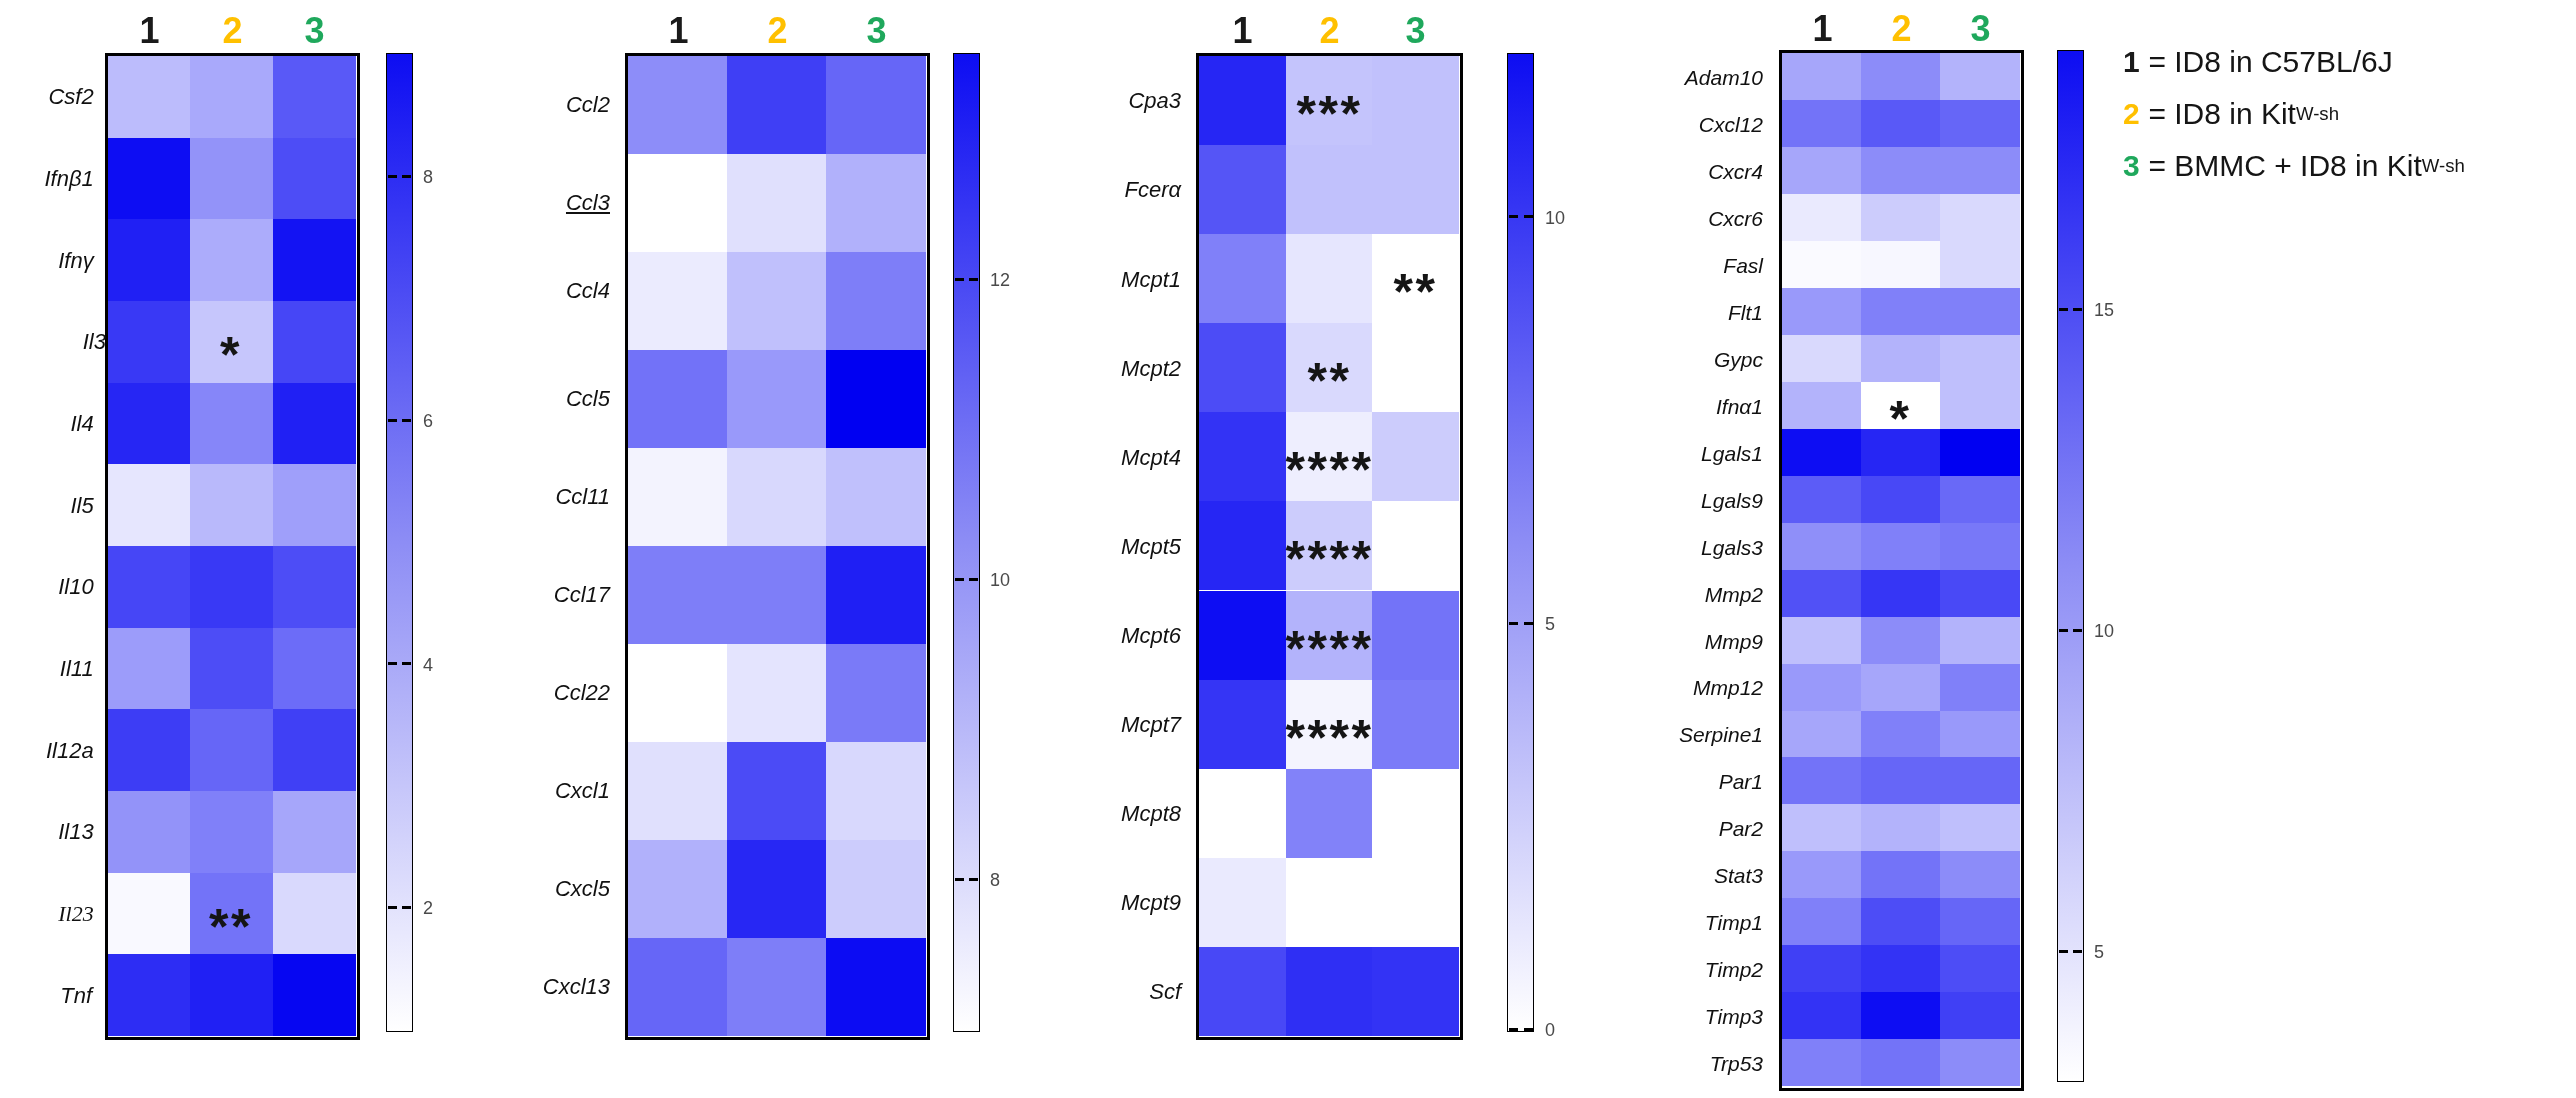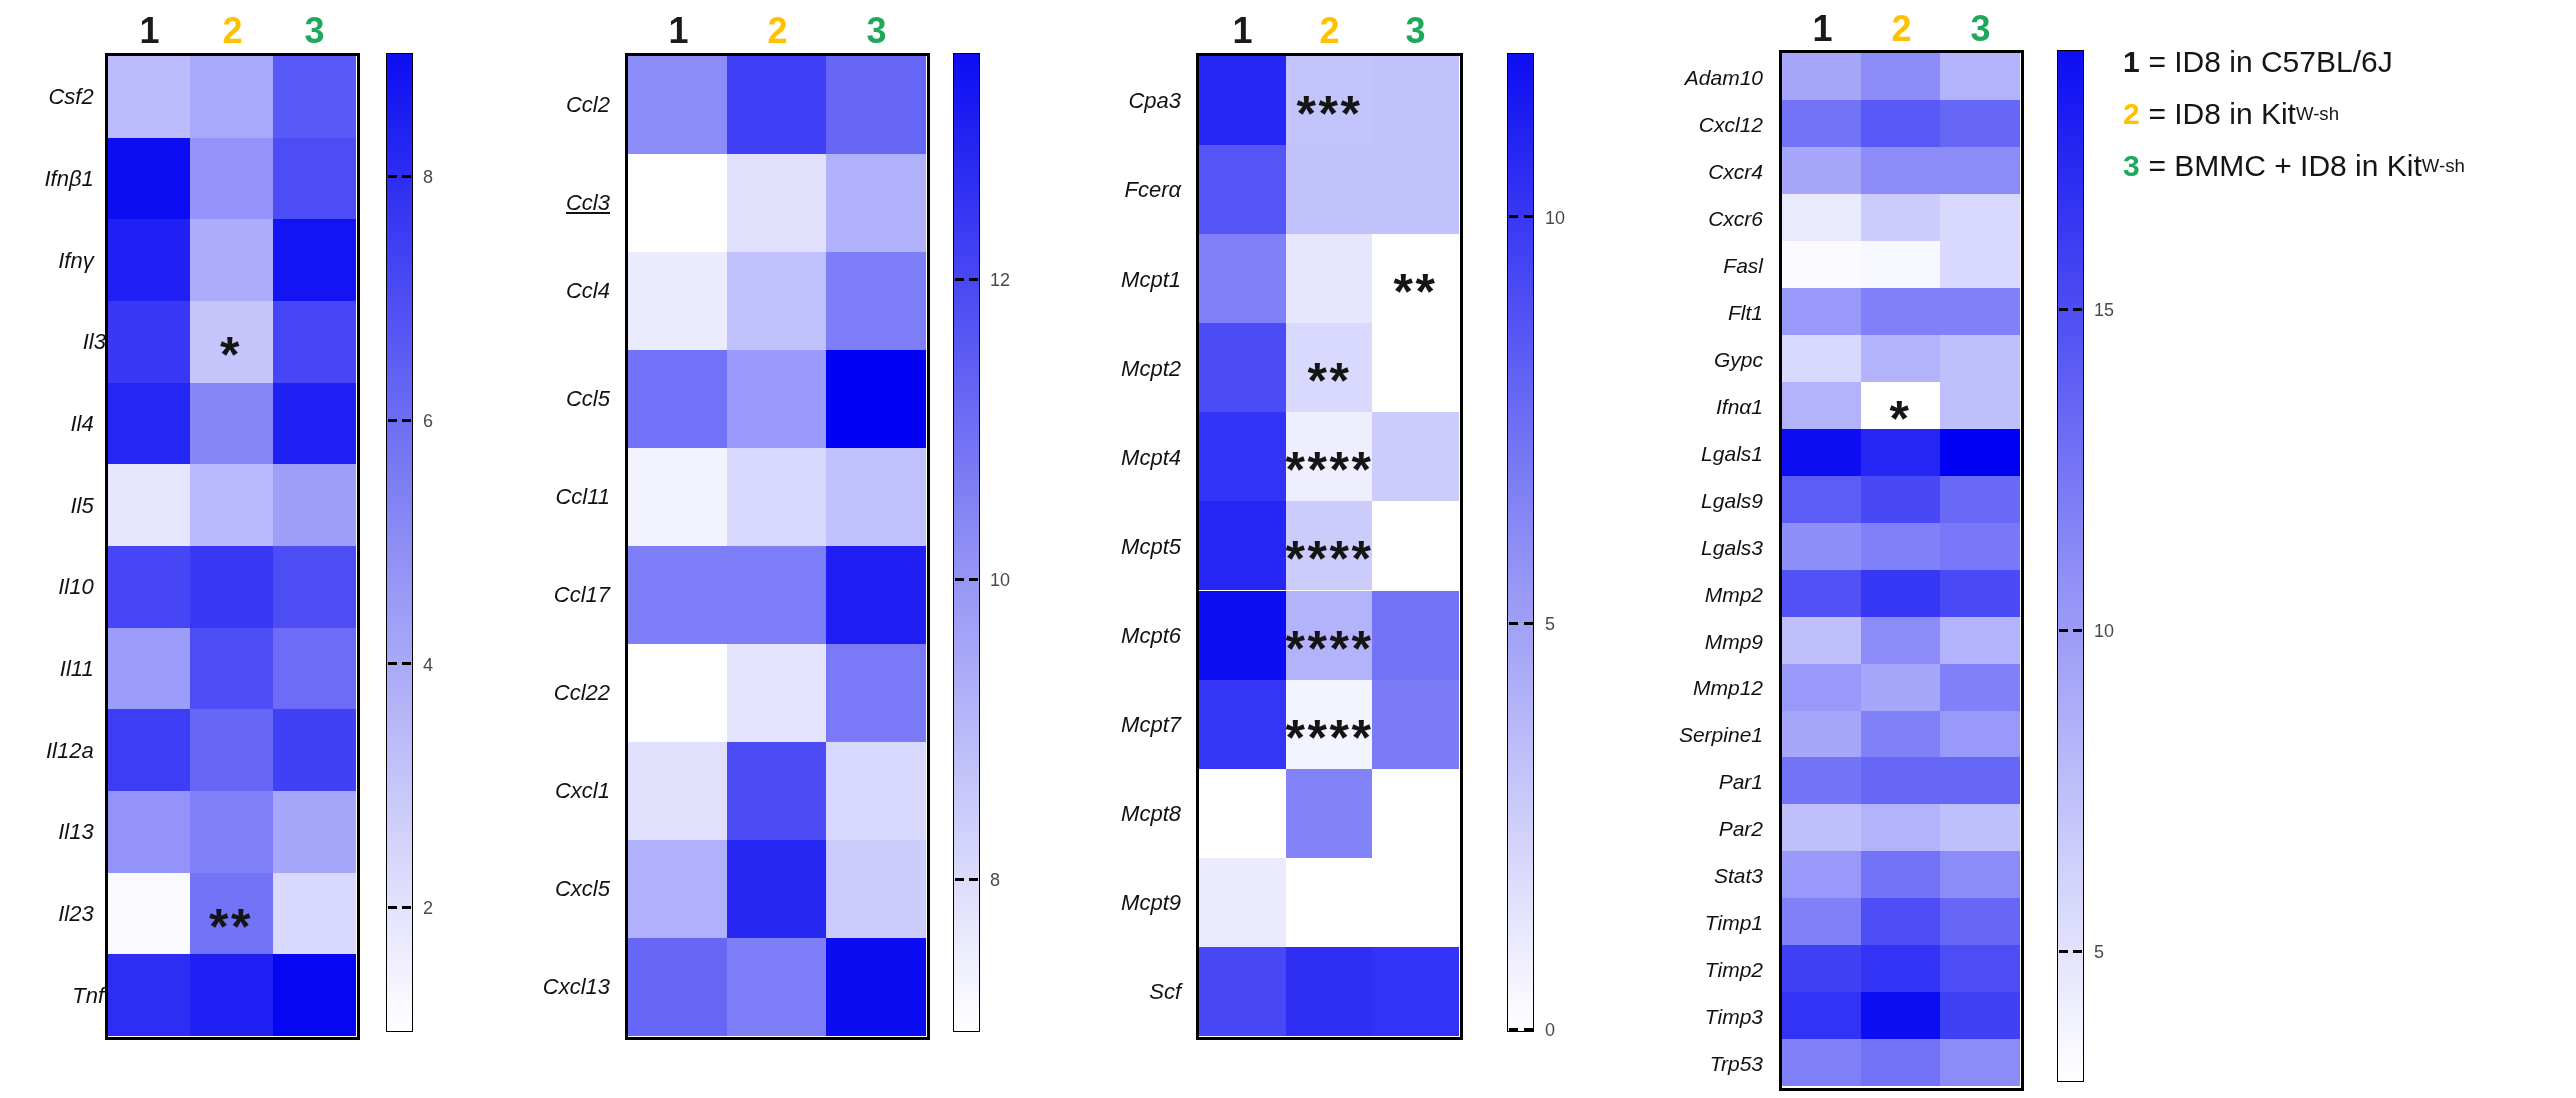--- a/index.html
+++ b/index.html
@@ -101,22 +101,22 @@
         <div class="row-label" style="left: 3.7px; width: 90px; top: 56px; height: 82px;">Csf2</div>
         <div class="row-label" style="left: 3.7px; width: 90px; top: 138px; height: 82px;">Ifnβ1</div>
         <div class="row-label" style="left: 3.7px; width: 90px; top: 220px; height: 82px;">Ifnγ</div>
         <div class="row-label" style="left: 16px; width: 90px; top: 301px; height: 82px;">Il3</div>
         <div class="row-label" style="left: 3.7px; width: 90px; top: 383px; height: 82px;">Il4</div>
         <div class="row-label" style="left: 3.7px; width: 90px; top: 465px; height: 82px;">Il5</div>
         <div class="row-label" style="left: 3.7px; width: 90px; top: 546px; height: 82px;">Il10</div>
         <div class="row-label" style="left: 3.7px; width: 90px; top: 628px; height: 82px;">Il11</div>
         <div class="row-label" style="left: 3.7px; width: 90px; top: 710px; height: 82px;">Il12a</div>
         <div class="row-label" style="left: 3.7px; width: 90px; top: 791px; height: 82px;">Il13</div>
-        <div class="row-label" style="left: 3.7px; width: 90px; top: 873px; height: 82px;">Il23</div>
-        <div class="row-label" style="left: 14px; width: 90px; top: 955px; height: 82px;">Tnf</div>
+        <div class="row-label" style="left: 3.7px; width: 90px; top: 873px; height: 82px; font-family: Liberation Serif, serif;">Il23</div>
+        <div class="row-label" style="left: 2px; width: 90px; top: 955px; height: 82px;">Tnf</div>
         <div class="colorbar" style="left: 386px; top: 53px; width: 27px; height: 979px;"></div>
         <div class="cb-notch" style="left: 388px; top: 175px;"></div>
         <div class="cb-notch" style="left: 402px; top: 175px;"></div>
         <div class="cb-label" style="left: 423px; top: 164px; height: 25px;">8</div>
         <div class="cb-notch" style="left: 388px; top: 419px;"></div>
         <div class="cb-notch" style="left: 402px; top: 419px;"></div>
         <div class="cb-label" style="left: 423px; top: 408px; height: 25px;">6</div>
         <div class="cb-notch" style="left: 388px; top: 662px;"></div>
         <div class="cb-notch" style="left: 402px; top: 662px;"></div>
         <div class="cb-label" style="left: 423px; top: 652px; height: 25px;">4</div>

